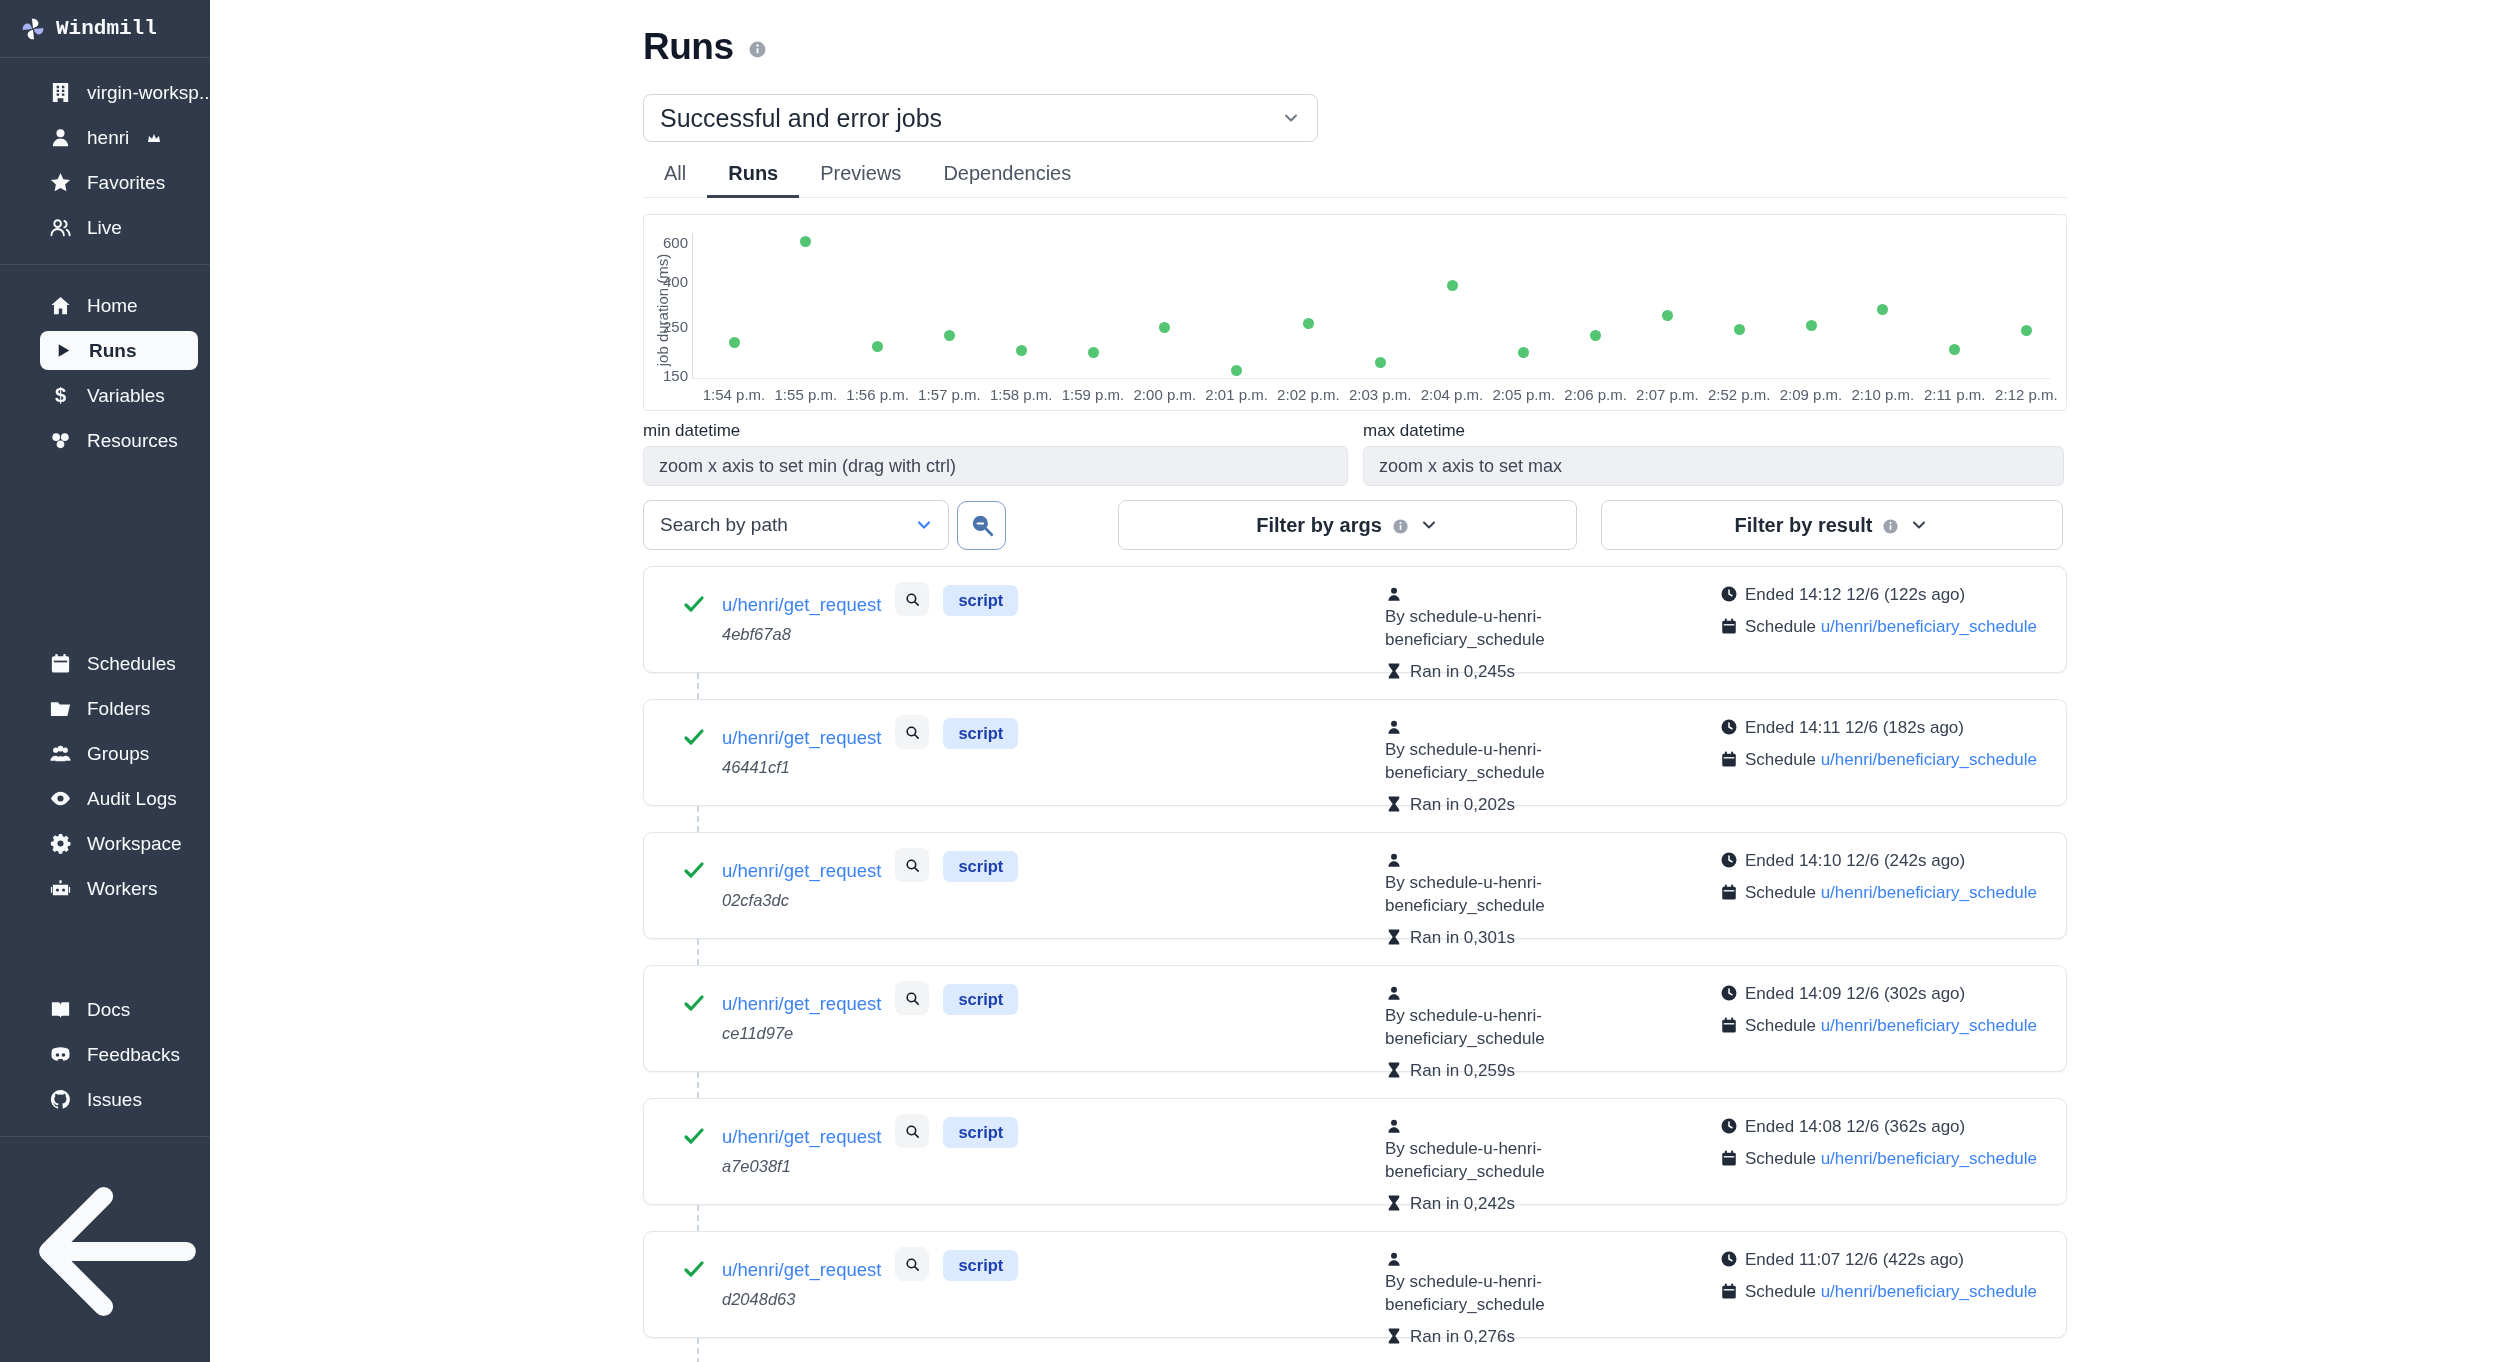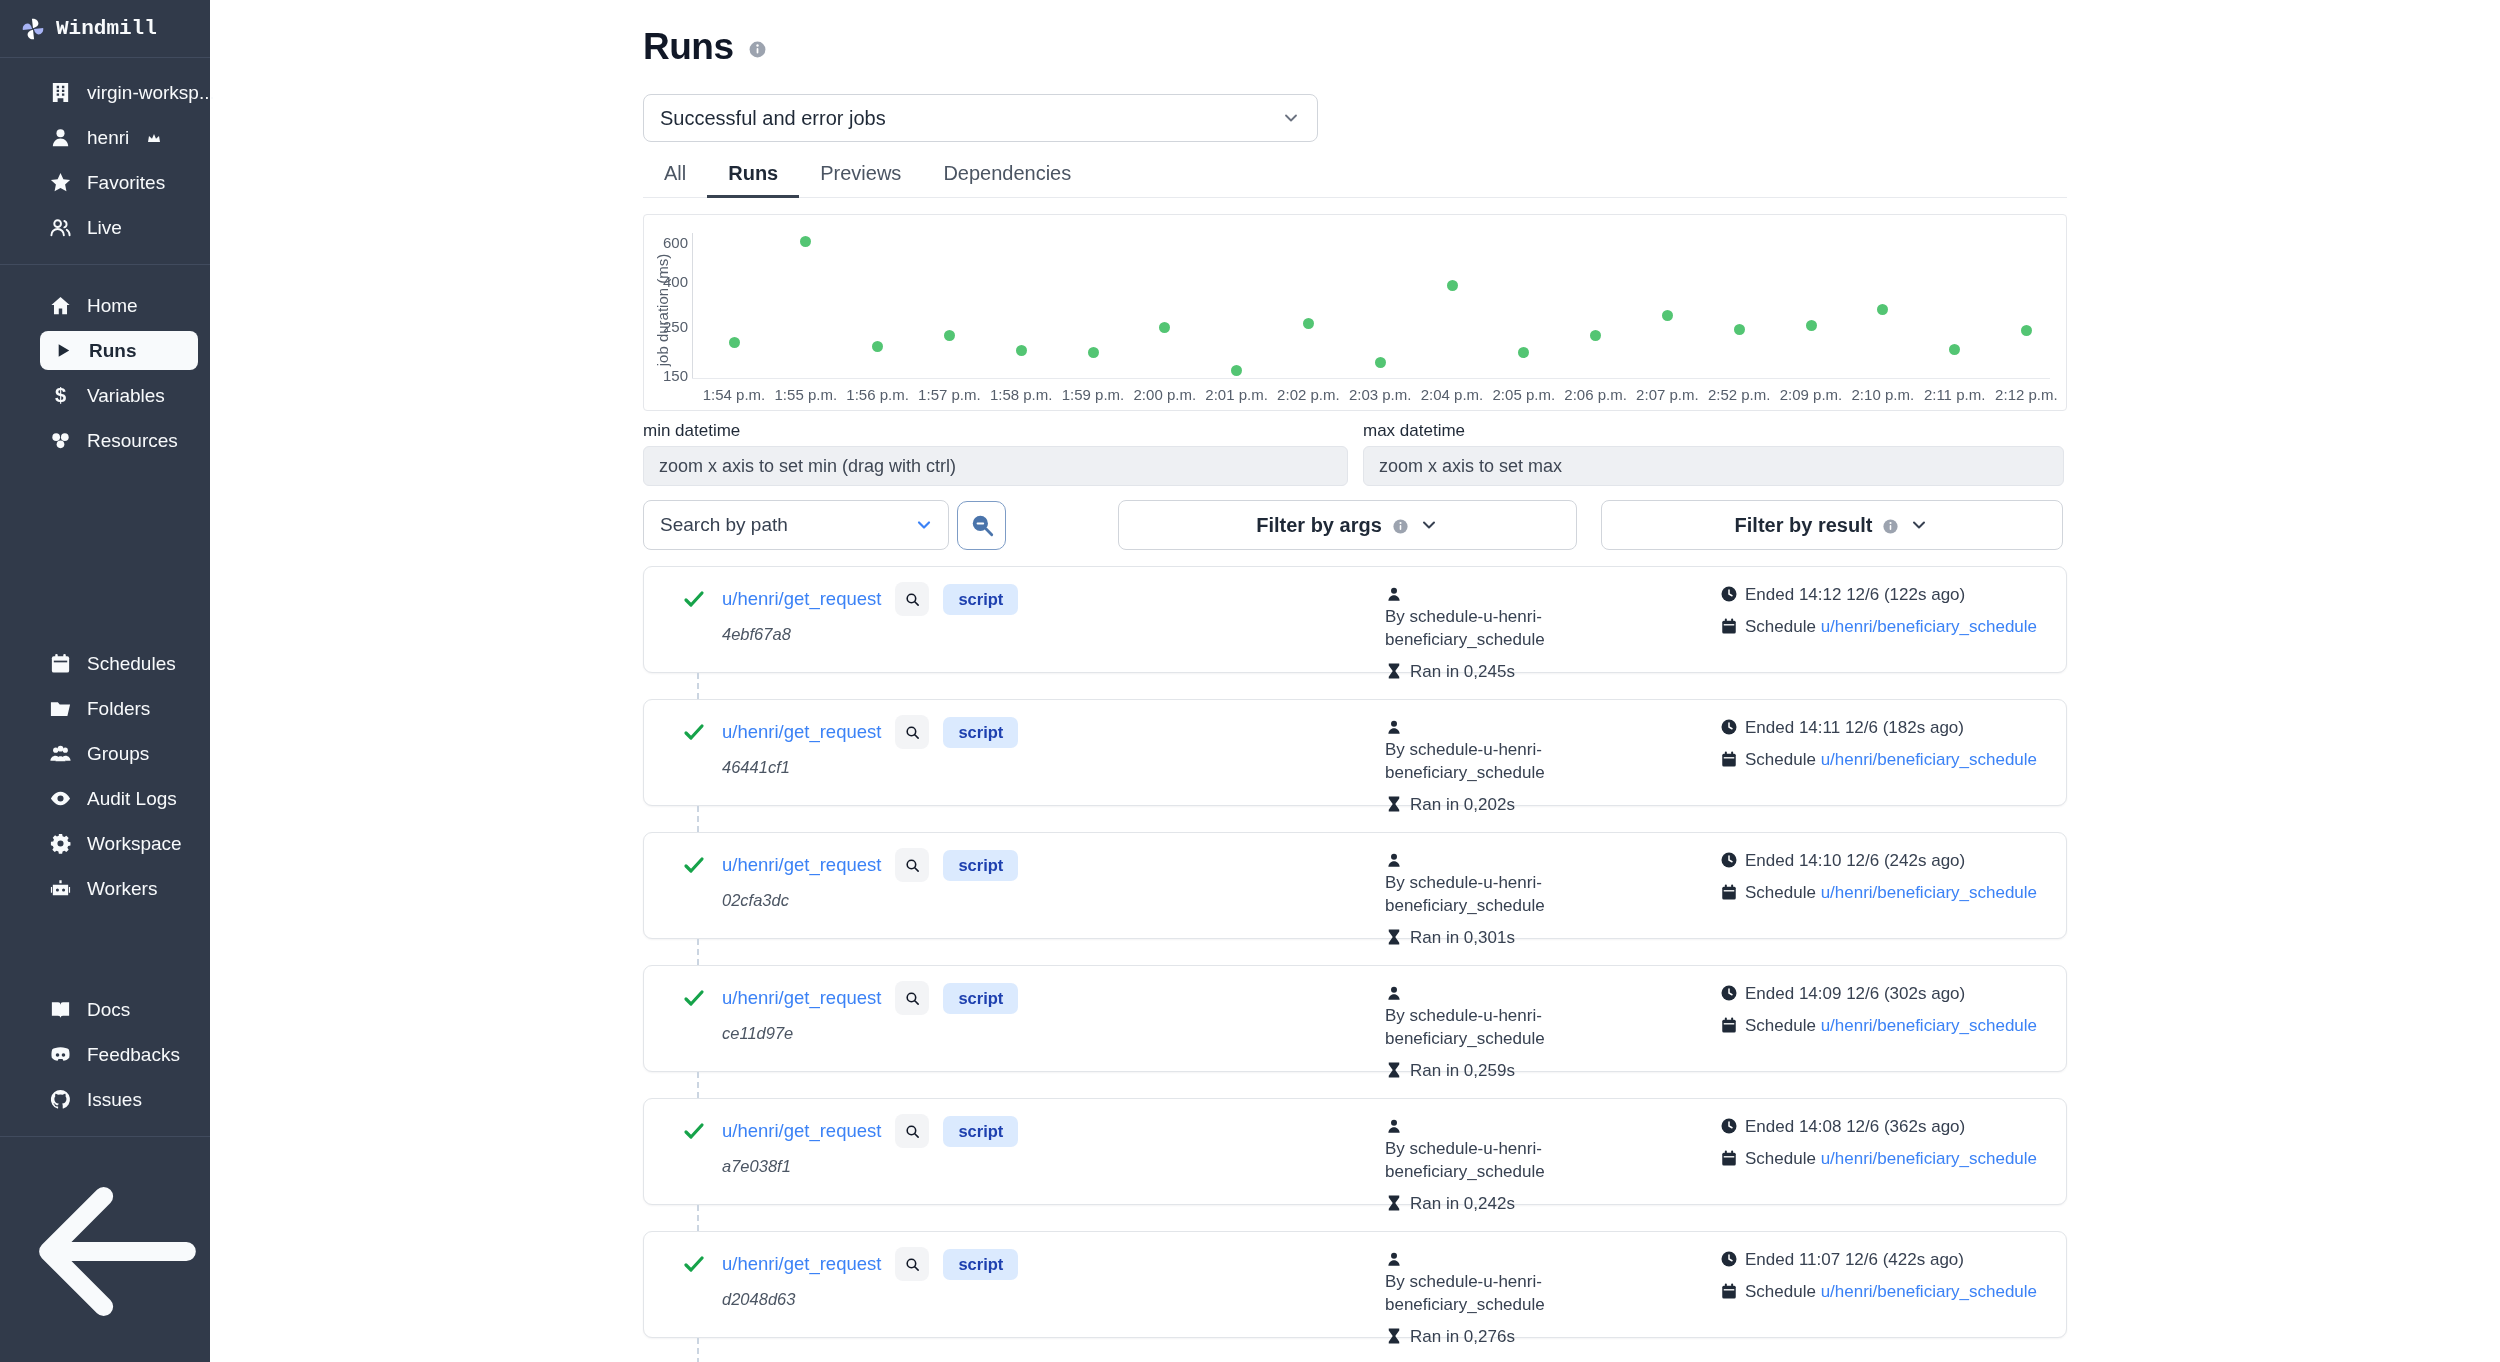--- a/index.html
+++ b/index.html
@@ -29,21 +29,21 @@
   
   .main{margin-left:210px;height:1362px;overflow:hidden;}
   .content{width:1424px;margin:0 auto;padding-top:26px;}
   .h1-row{display:flex;align-items:center;gap:14px;}
   .page-title{font-size:37px;font-weight:800;color:#111827;margin:0;letter-spacing:-.5px;}
   .info-ic{width:19px;height:19px;margin-top:4px;}
 
   .selects-row{display:flex;gap:18px;margin-top:26px;}
   .select{box-sizing:border-box;height:48px;border:1px solid #d1d5db;border-radius:8px;
           background:#fff;display:flex;align-items:center;justify-content:space-between;
-          padding:0 16px;font-size:20px;color:#1f2937;cursor:pointer;}
+          padding:0 16px;font-size:25px;color:#1f2937;cursor:pointer;}
   .select.w1{width:675px;}.select.w2{width:731px;}
   .chev{width:20px;height:20px;}
 
   .tabs{display:flex;margin-top:12px;border-bottom:1px solid #e8eaee;}
   .tab{padding:8px 21px 10px;font-size:20px;color:#4b5563;cursor:pointer;}
   .tab.active{color:#1f2937;font-weight:700;border-bottom:3px solid #384250;margin-bottom:-1px;}
 
   
   .chart-box{margin-top:16px;height:197px;border:1px solid #e5e7eb;border-radius:4px;
              position:relative;box-sizing:border-box;background:#fff;}
@@ -79,21 +79,21 @@
   .fb-args{width:459px;margin-left:112px;}
   .fb-result{width:462px;margin-left:24px;}
   .filter-btn .info-ic{width:17px;height:17px;margin-top:2px;}
 
   
   .runs-list{margin-top:16px;}
   .run-card{box-sizing:border-box;height:107px;border:1px solid #e2e5e9;border-radius:9px;
             background:#fff;box-shadow:0 1px 2px rgba(16,24,40,.05);
             display:grid;grid-template-columns:703px 335px auto;padding:15px 20px 0 38px;cursor:pointer;}
   .connector{height:26px;border-left:2px dashed #cbd5e1;margin-left:54px;}
-  .run-main-row{display:flex;align-items:center;}
+  .run-main-row{display:flex;align-items:flex-end;}
   .check-ic{width:24px;height:24px;margin-right:16px;flex:0 0 auto;}
   .run-link{font-size:18.5px;color:#3b82f6;font-weight:500;text-decoration:none;}
   .mini-search{width:34px;height:34px;background:#f3f4f6;border-radius:8px;margin-left:14px;
                display:flex;align-items:center;justify-content:center;cursor:pointer;}
   .mini-search svg{width:17px;height:17px;}
   .badge{margin-left:14px;background:#dbeafe;color:#1e40af;font-weight:700;font-size:16.5px;
          padding:6px 15px;border-radius:7px;}
   .run-id{font-style:italic;color:#4b5563;font-size:16.5px;margin:9px 0 0 40px;}
   .cell{font-size:17px;color:#374151;padding-top:2px;line-height:1.32;}
   .by-text{max-width:312px;display:inline-block;vertical-align:top;}

